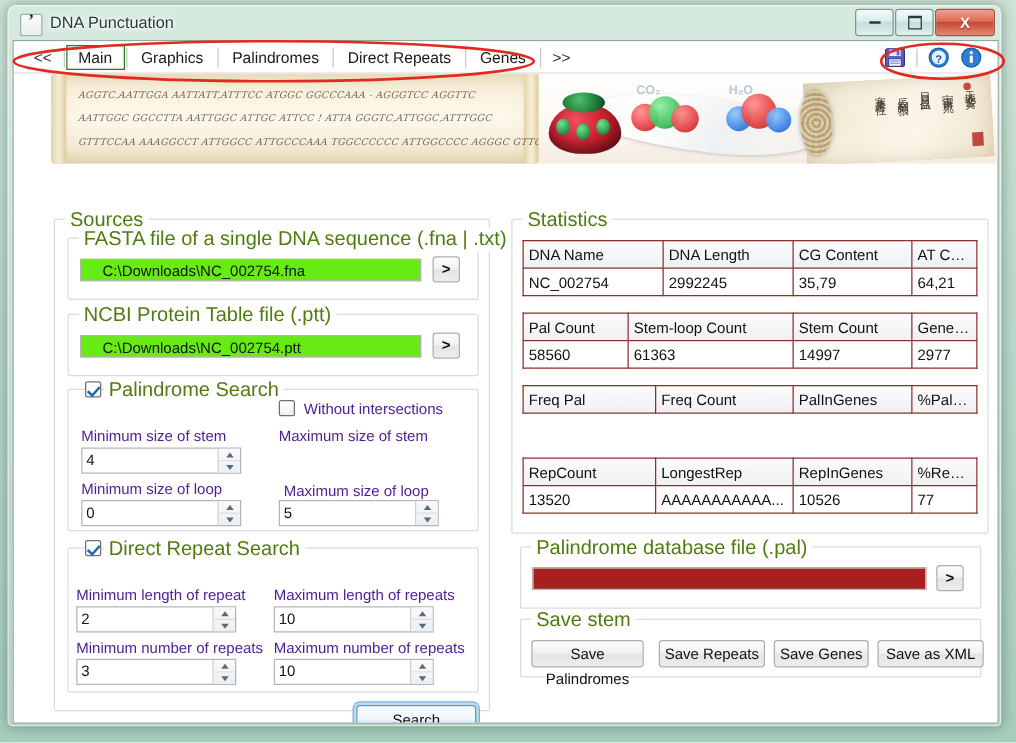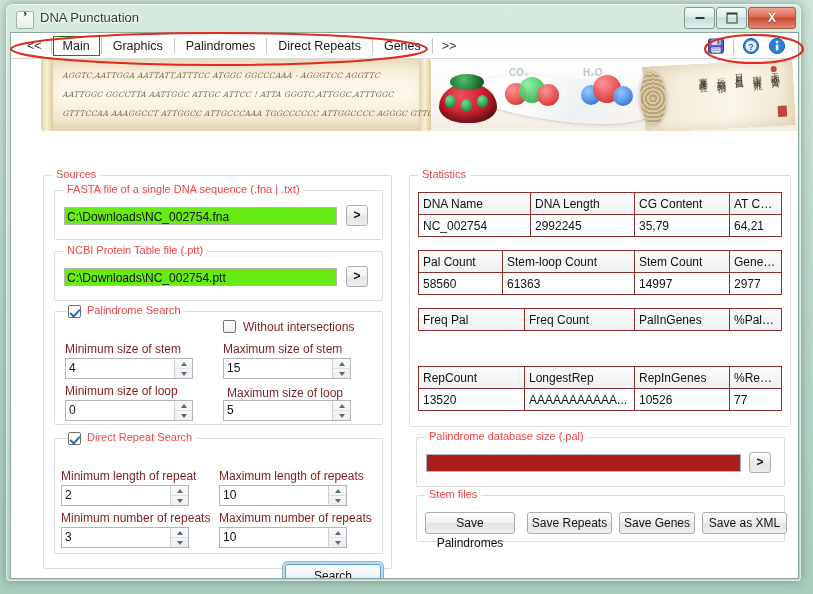--- a/index.html
+++ b/index.html
@@ -147,27 +147,27 @@
     writing-mode:vertical-rl;letter-spacing:2px;opacity:.85;
   }
   .seal{position:absolute;width:9px;height:11px;background:#b52d22;opacity:.85;}
 
   
   .group{
     position:absolute;border:1px solid #dcdcdc;border-radius:2px;background:#fff;
   }
   .group > legend, .glabel{
     position:absolute;top:-8px;left:8px;background:#fff;padding:0 4px;
-    font-size:11px;color:#ef4444;white-space:nowrap;
-  }
-  .lbl{position:absolute;font-size:12px;color:#7f1d1d;white-space:nowrap;}
+    font-size:16px;color:#4d7c0f;white-space:nowrap;
+  }
+  .lbl{position:absolute;font-size:12px;color:#4c1d95;white-space:nowrap;}
 
   .fld{
     position:absolute;height:18px;border:1px solid #b5b5b5;background:#fff;
-    font-size:12px;color:#111;line-height:18px;padding:0 2px;box-sizing:border-box;
+    font-size:12px;color:#111;line-height:18px;padding:0 17px;box-sizing:border-box;
     overflow:hidden;white-space:nowrap;
   }
   .fld.green{background:#66ec14;}
   .fld.red{background:#a81f1f;}
   .btn{
     position:absolute;border:1px solid #adadad;border-radius:3px;
     background:linear-gradient(180deg,#fdfdfd 0%,#f1f1f1 48%,#e4e4e4 52%,#ededed 100%);
     font-size:12px;color:#111;text-align:center;box-sizing:border-box;
     font-family:"Liberation Sans",sans-serif;
   }
@@ -379,27 +379,20 @@
         <div class="lbl" style="left:10px;top:30px">Minimum size of stem</div>
         <div class="spin" style="left:10px;top:46px;width:128px">
           <div class="val">4</div>
           <div class="arrows">
             <div class="ar up"></div>
             <div class="ar dn"></div>
           </div>
         </div>
 
         <div class="lbl" style="left:168px;top:30px">Maximum size of stem</div>
-        <div class="spin" style="left:168px;top:46px;width:128px">
-          <div class="val">15</div>
-          <div class="arrows">
-            <div class="ar up"></div>
-            <div class="ar dn"></div>
-          </div>
-        </div>
 
         <div class="lbl" style="left:10px;top:72px">Minimum size of loop</div>
         <div class="spin" style="left:10px;top:88px;width:128px">
           <div class="val">0</div>
           <div class="arrows">
             <div class="ar up"></div>
             <div class="ar dn"></div>
           </div>
         </div>
 
@@ -517,27 +510,27 @@
           <td>13520</td>
           <td>AAAAAAAAAAA...</td>
           <td>10526</td>
           <td>77</td>
         </tr>
       </tbody>
         </table>
     </div>
 
     <div class="group" style="left:405px;top:404px;width:367px;height:48px">
-      <div class="glabel">Palindrome database size (.pal)</div>
+      <div class="glabel">Palindrome database file (.pal)</div>
       <div class="fld red" style="left:9px;top:16px;width:315px"></div>
       <div class="btn gt" style="left:332px;top:14px">&gt;</div>
     </div>
 
     <div class="group" style="left:405px;top:462px;width:367px;height:45px">
-      <div class="glabel">Stem files</div>
+      <div class="glabel">Save stem</div>
       <div class="btn" style="left:8px;top:16px;width:90px;height:22px;line-height:20px">Save Palindromes</div>
       <div class="btn" style="left:110px;top:16px;width:85px;height:22px;line-height:20px">Save Repeats</div>
       <div class="btn" style="left:202px;top:16px;width:76px;height:22px;line-height:20px">Save Genes</div>
       <div class="btn" style="left:285px;top:16px;width:85px;height:22px;line-height:20px">Save as XML</div>
     </div>
 
   </div>
 </div>
 
 <div class="annot" style="left:6px;top:30px;width:430px;height:38px">

